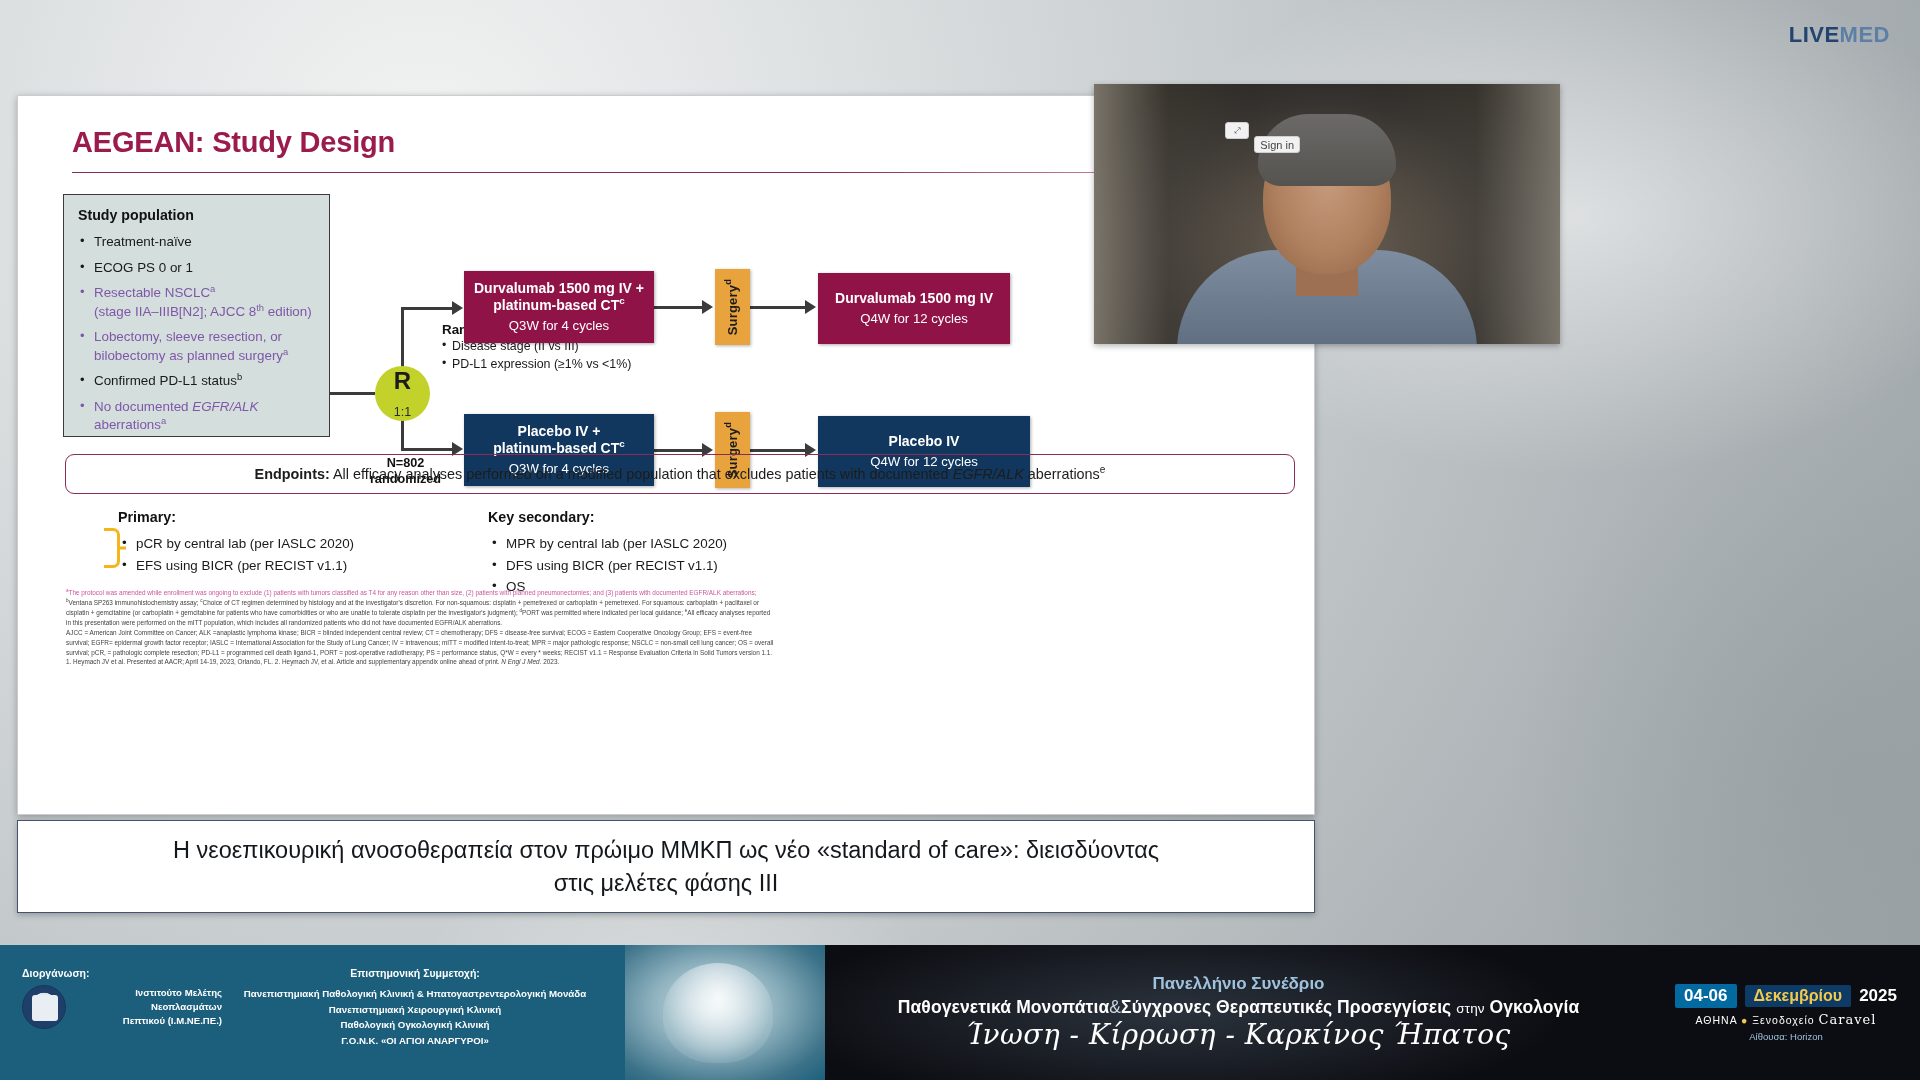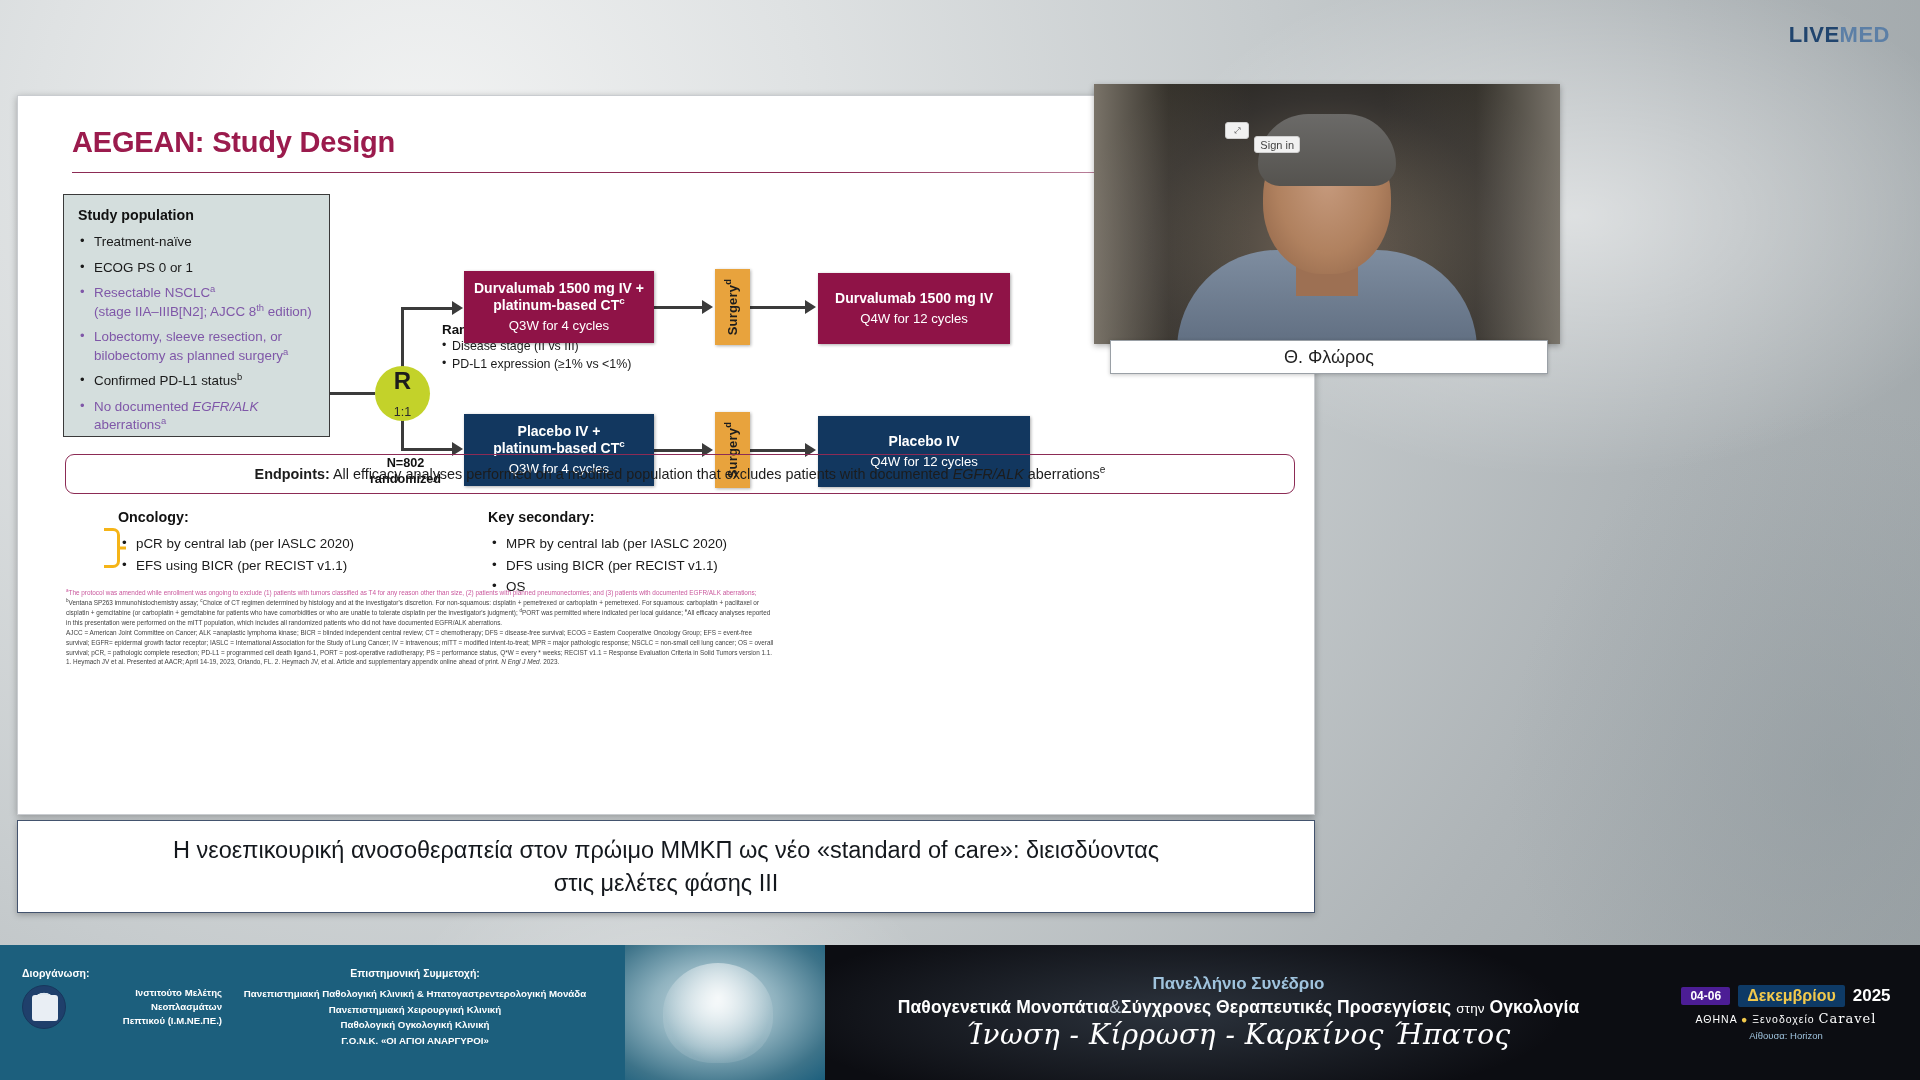--- a/index.html
+++ b/index.html
@@ -278,21 +278,21 @@
   .bn-t2 .small { font-size:13.5px; font-weight:400; }
   .bn-t3 {
     font-size:28px; position:relative;
     font-family:"DejaVu Serif", serif; font-style:italic; letter-spacing:.5px;
   }
   .bn-date {
     width:268px; background:#0c0d12; color:#fff; position:relative;
     display:flex; flex-direction:column; align-items:center; justify-content:center; gap:4px;
   }
   .bn-date .drow { display:flex; align-items:center; gap:8px; }
-  .bn-date .dnum { background:#4c1d95; padding:2px 9px; font-size:12px; font-weight:700; border-radius:2px; }
+  .bn-date .dnum { background:#0369a1; padding:2px 9px; font-size:17px; font-weight:700; border-radius:2px; }
   .bn-date .dmon { background:#0e3a66; padding:2px 9px; font-size:16px; font-weight:700; color:#f2c94c; border-radius:2px; }
   .bn-date .dyear { font-size:17px; font-weight:700; }
   .bn-date .dplace { font-size:10.5px; letter-spacing:1px; }
   .bn-date .dplace .dot { color:#f2c94c; }
   .bn-date .dcar { font-family:"DejaVu Serif", serif; font-size:13px; }
   .bn-date .dhall { font-size:9.5px; color:#9fc3dd; }
 </style>
 </head>
 <body>
 
@@ -383,21 +383,21 @@
       <div class="sbox" id="surg-bot">
         <span>Surgery<sup>d</sup></span>
       </div>
 
       <div class="endpoints">
         <span><b>Endpoints:</b><span> All efficacy analyses performed on a modified population that excludes patients with documented <span class="ital">EGFR/ALK</span> aberrations<sup>e</sup></span></span>
       </div>
 
       <div class="brace"></div>
       <div class="epcol" id="ep-primary">
-        <div class="ep-h">Oncology:</div>
+        <div class="ep-h">Primary:</div>
         <ul>
           <li>pCR by central lab (per IASLC 2020)</li>
           <li>EFS using BICR (per RECIST v1.1)</li>
         </ul>
       </div>
       <div class="epcol" id="ep-secondary">
         <div class="ep-h">Key secondary:</div>
         <ul>
           <li>MPR by central lab (per IASLC 2020)</li>
           <li>DFS using BICR (per RECIST v1.1)</li>
@@ -420,23 +420,20 @@
   </div>
 
   <div class="vid-wrap">
     <div class="vid-bg">
       <div class="shirt"></div>
       <div class="neck"></div>
       <div class="head"></div>
       <div class="hair"></div>
     </div>
   </div>
-  <div class="name-bar">
-    <span>Θ. Φλώρος</span>
-  </div>
 
   <div class="caption">
     <div>Η νεοεπικουρική ανοσοθεραπεία στον πρώιμο ΜΜΚΠ ως νέο «standard of care»: διεισδύοντας</div>
     <div>στις μελέτες φάσης ΙΙΙ</div>
   </div>
 
   <div class="banner">
     <div class="bn-left">
       <div class="bn-org">
         <div class="lbl">Διοργάνωση:</div>

